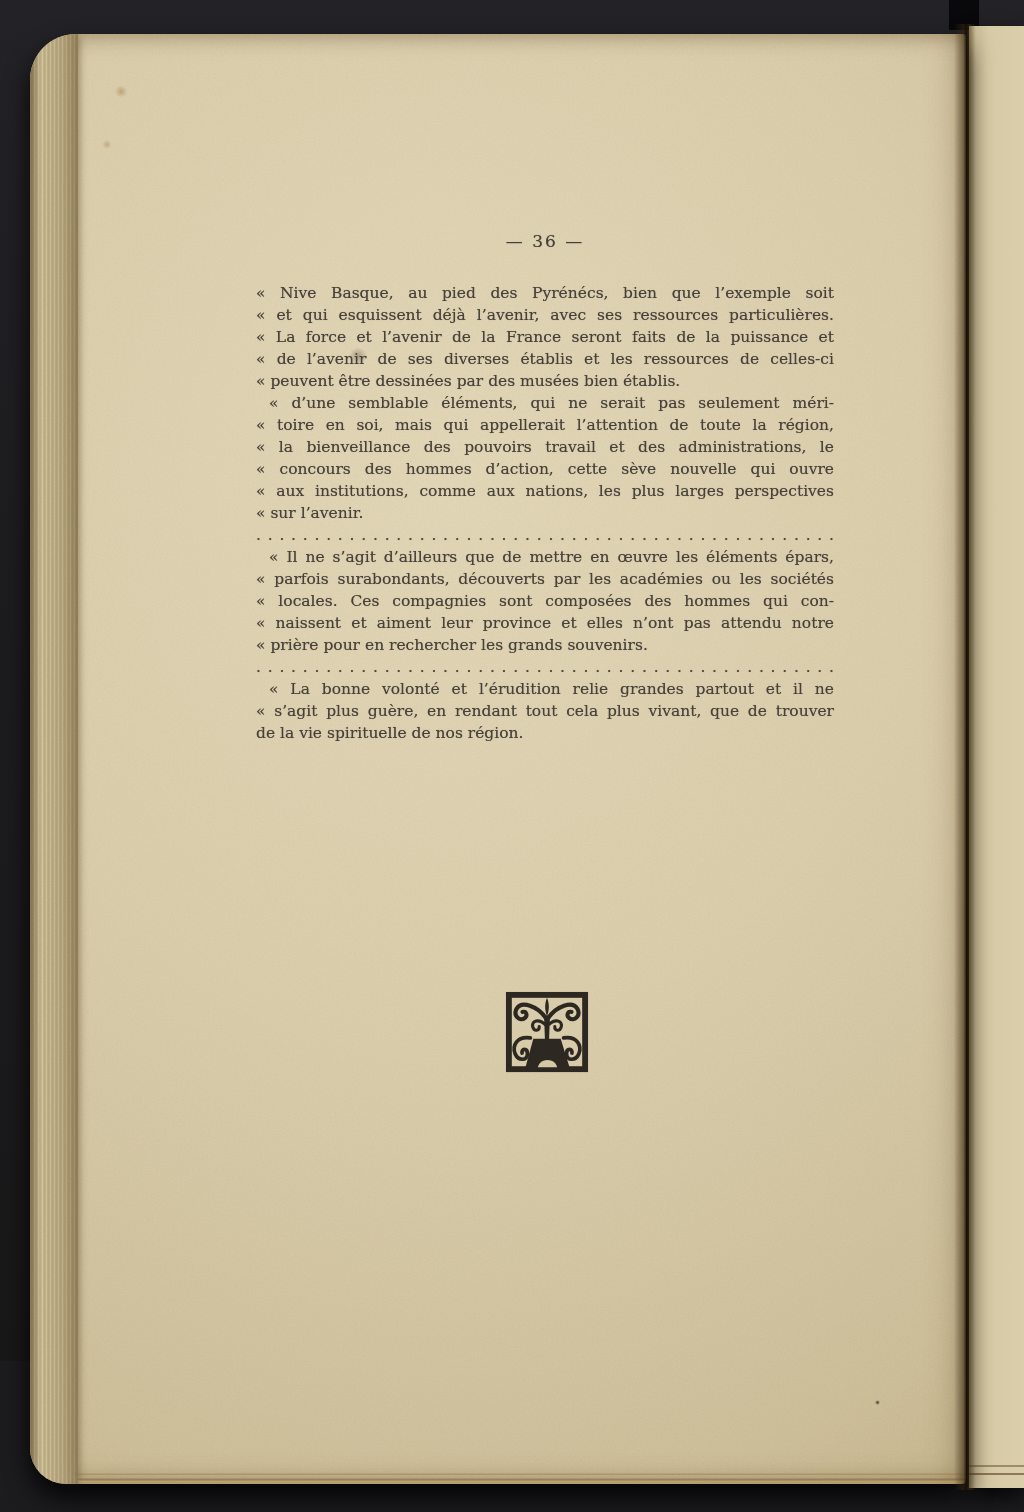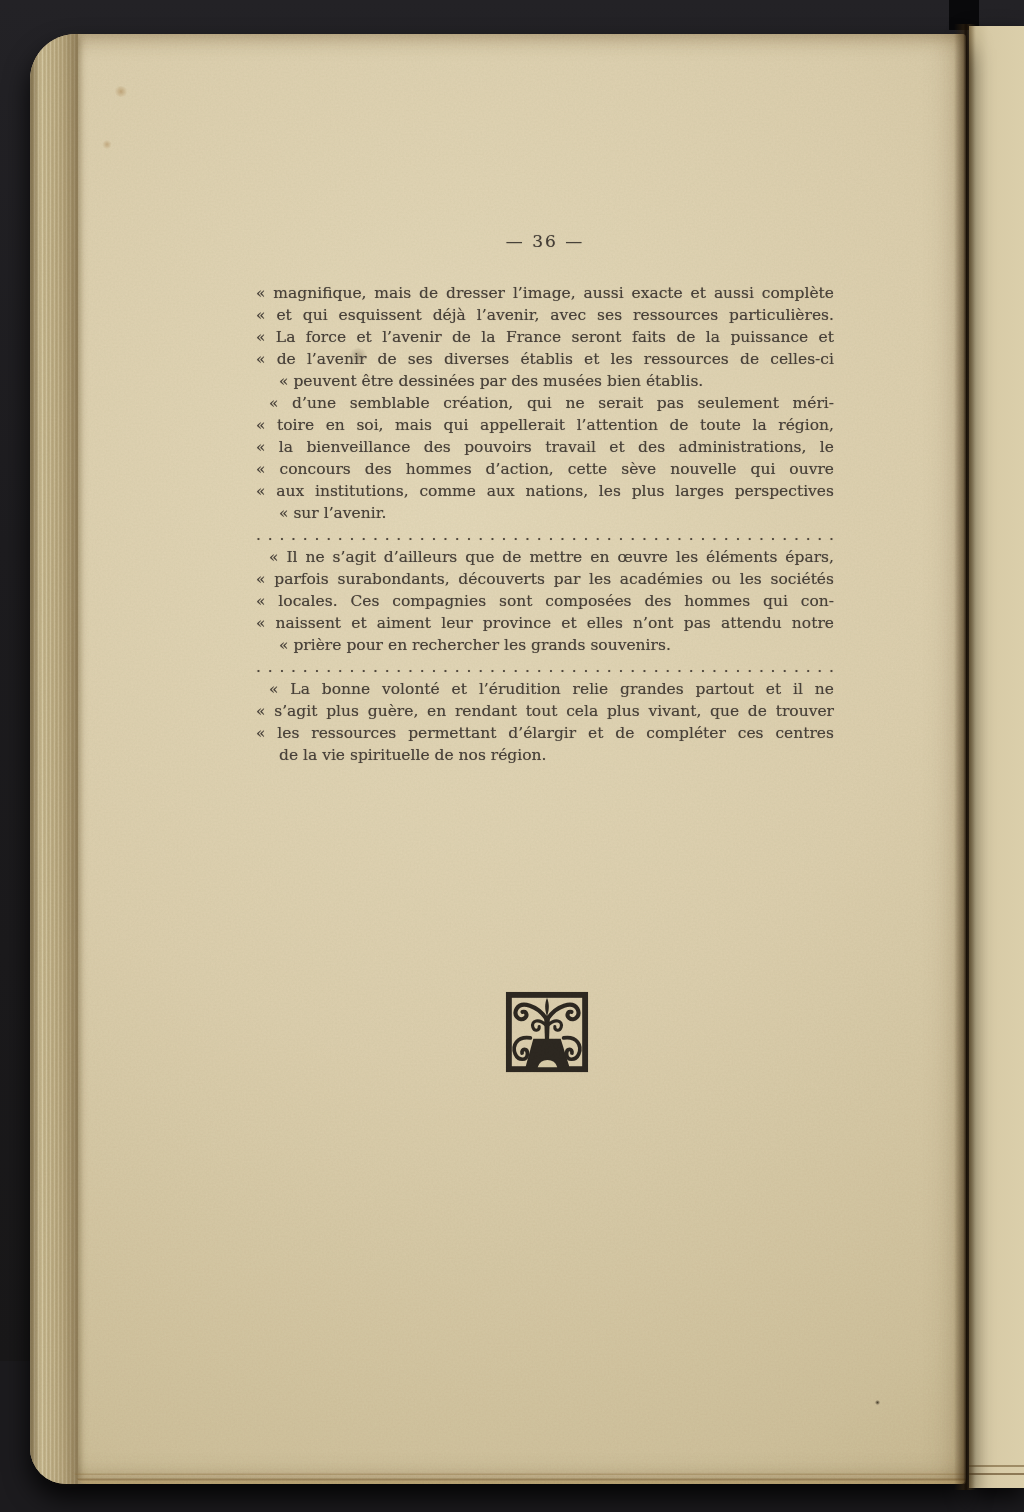--- a/index.html
+++ b/index.html
@@ -85,21 +85,21 @@
   }
 
   
   .content {
     position: absolute; left: 226px; top: 196px; width: 578px;
     color: #49423a; font-size: 15.5px; line-height: 22px;
     text-shadow: 0 0 0.7px rgba(73,66,58,0.55);
   }
   .folio { text-align: center; letter-spacing: 2px; margin-bottom: 30px; color: #453f37; font-size: 17px; }
   .para .line { text-align: justify; text-align-last: justify; white-space: normal; }
-  .para .line:last-child { text-align-last: left; margin-left: 23px; }
+  .para .line:last-child { text-align-last: left; }
   .para.indent .line:first-child { text-indent: 13px; }
   .dots-separator { text-align: justify; text-align-last: justify; line-height: 22px;
     overflow: hidden; height: 22px; color: #4e463c; }
 
   .tailpiece { position: absolute; left: 474px; top: 956px; width: 86px; height: 86px; }
 
   .paper-texture { position: absolute; left: 0; top: 0; width: 100%; height: 100%;
     border-radius: inherit; mix-blend-mode: multiply; opacity: .55; pointer-events: none; }
 </style>
 </head>
@@ -118,28 +118,28 @@
 
     <div class="foxing-spot spot-a"></div>
     <div class="foxing-spot spot-b"></div>
     <div class="foxing-spot spot-c"></div>
     <div class="ink-smudge"></div>
 
     <div class="content">
       <div class="folio">— 36 —</div>
 
       <div class="para">
-          <div class="line">« magnifique, mais de dresser l’image, aussi exacte et aussi complète</div>
+          <div class="line">« Nive Basque, au pied des Pyrénécs, bien que l’exemple soit</div>
           <div class="line">« et qui esquissent déjà l’avenir, avec ses ressources particulières.</div>
           <div class="line">« La force et l’avenir de la France seront faits de la puissance et</div>
           <div class="line">« de l’avenir de ses diverses établis et les ressources de celles-ci</div>
           <div class="line">« peuvent être dessinées par des musées bien établis.</div>
         </div>
       <div class="para indent">
-          <div class="line">« d’une semblable création, qui ne serait pas seulement méri-</div>
+          <div class="line">« d’une semblable éléments, qui ne serait pas seulement méri-</div>
           <div class="line">« toire en soi, mais qui appellerait l’attention de toute la région,</div>
           <div class="line">« la bienveillance des pouvoirs travail et des administrations, le</div>
           <div class="line">« concours des hommes d’action, cette sève nouvelle qui ouvre</div>
           <div class="line">« aux institutions, comme aux nations, les plus larges perspectives</div>
           <div class="line">« sur l’avenir.</div>
         </div>
 
       <div class="dots-separator">. . . . . . . . . . . . . . . . . . . . . . . . . . . . . . . . . . . . . . . . . . . . . . . . . .</div>
 
       <div class="para indent">
@@ -148,21 +148,20 @@
           <div class="line">« locales. Ces compagnies sont composées des hommes qui con-</div>
           <div class="line">« naissent et aiment leur province et elles n’ont pas attendu notre</div>
           <div class="line">« prière pour en rechercher les grands souvenirs.</div>
         </div>
 
       <div class="dots-separator">. . . . . . . . . . . . . . . . . . . . . . . . . . . . . . . . . . . . . . . . . . . . . . . . . .</div>
 
       <div class="para indent">
           <div class="line">« La bonne volonté et l’érudition relie grandes partout et il ne</div>
           <div class="line">« s’agit plus guère, en rendant tout cela plus vivant, que de trouver</div>
-          <div class="line">« les ressources permettant d’élargir et de compléter ces centres</div>
           <div class="line">de la vie spirituelle de nos région.</div>
         </div>
     </div>
 
     <svg class="tailpiece" viewBox="0 0 88 88" xmlns="http://www.w3.org/2000/svg">
       <g stroke="#2d2821" fill="none">
         <rect x="5" y="5" width="78" height="76" stroke-width="6"></rect>
 
         <path d="M44 8 C46.5 14 46.5 20 44 27 C41.5 20 41.5 14 44 8 Z" fill="#2d2821" stroke="none"></path>
         <path d="M41 26 L47 26 L46 54 L42 54 Z" fill="#2d2821" stroke="none"></path>

